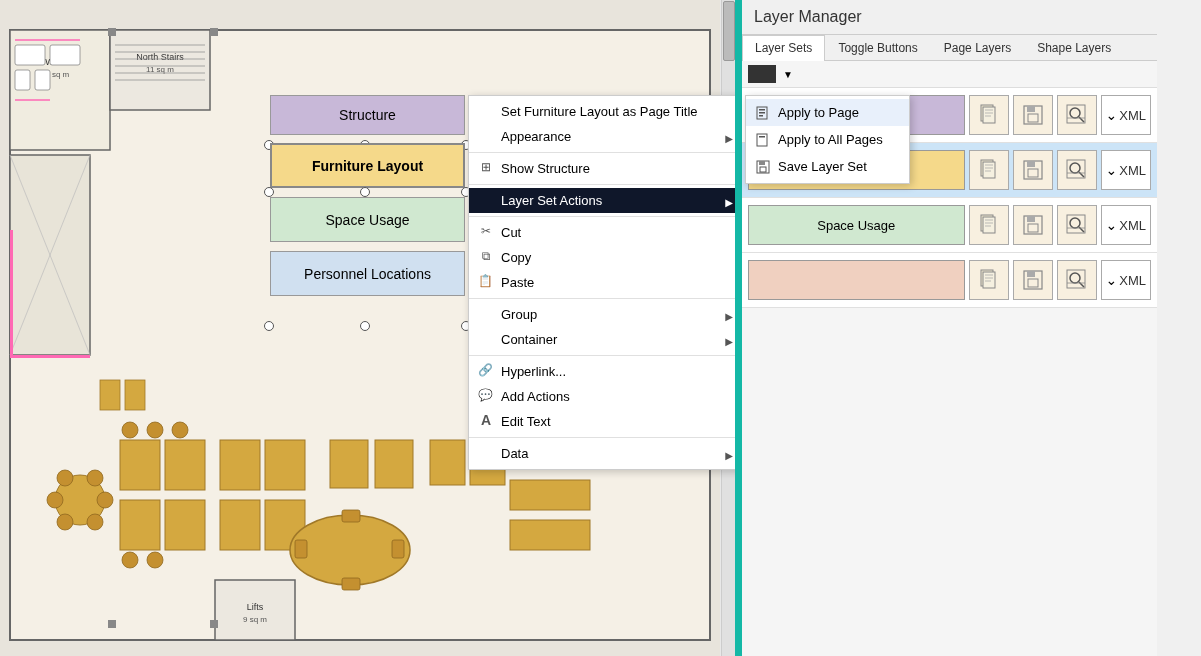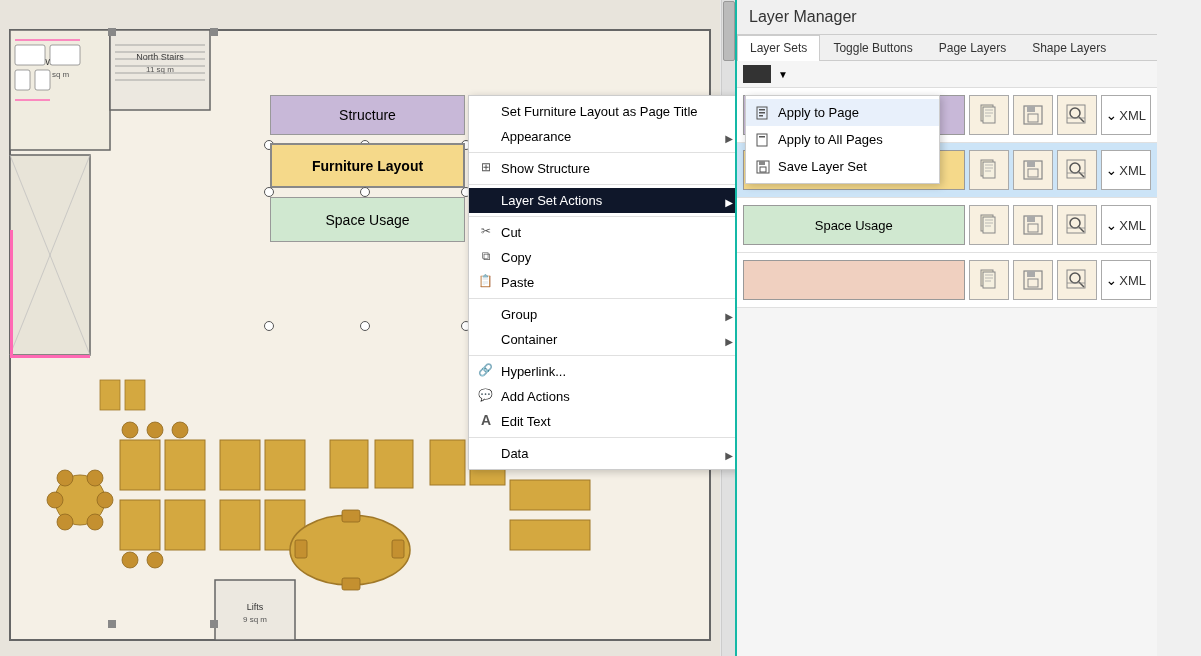--- a/index.html
+++ b/index.html
@@ -139,21 +139,21 @@
       color: #555;
     }
     .ctx-item.highlighted .ctx-arrow { color: white; }
     .ctx-separator { height: 1px; background: #e0e0e0; margin: 3px 0; }
 
     
     .submenu {
       position: absolute;
       top: 95px;
       left: 745px;
-      width: 195px;
+      width: 165px;
       background: white;
       border: 1px solid #ccc;
       box-shadow: 2px 2px 8px rgba(0,0,0,0.2);
       z-index: 101;
       padding: 3px 0;
     }
     .submenu-item {
       display: flex;
       align-items: center;
       padding: 6px 12px 6px 32px;
@@ -166,21 +166,21 @@
       width: 18px; height: 18px;
       display: flex; align-items: center; justify-content: center;
       font-size: 11px; color: #555;
     }
 
     
     .layer-manager {
       width: 422px;
       height: 656px;
       background: #f5f5f5;
-      border-left: 2px solid #14b8a6;
+      border-left: 7px solid #14b8a6;
       display: flex;
       flex-direction: column;
     }
 
     .lm-title {
       background: #f0f0f0;
       border-bottom: 1px solid #ccc;
       padding: 8px 12px;
       font-size: 16px;
       font-weight: 400;
@@ -414,20 +414,23 @@
       <span>Furniture Layout</span>
     </div>
     <div class="handle" style="top:92px; left:-6px;"></div>
     <div class="handle" style="top:92px; right:-6px;"></div>
     <div class="handle" style="top:92px; left:90px;"></div>
 
     <div class="shape-space">
       <span>Space Usage</span>
     </div>
 
+    <div class="shape-personnel">
+      <span>Personnel Locations</span>
+    </div>
 
     <div class="handle" style="bottom:-6px; left:-6px;"></div>
     <div class="handle" style="bottom:-6px; left:90px;"></div>
     <div class="handle" style="bottom:-6px; right:-6px;"></div>
   </div>
 
   <div class="toolbar">
     <button class="toolbar-btn">≡</button>
     <span class="toolbar-separator"></span>
     <button class="toolbar-btn" style="font-weight:bold;font-size:14px;">A</button>

